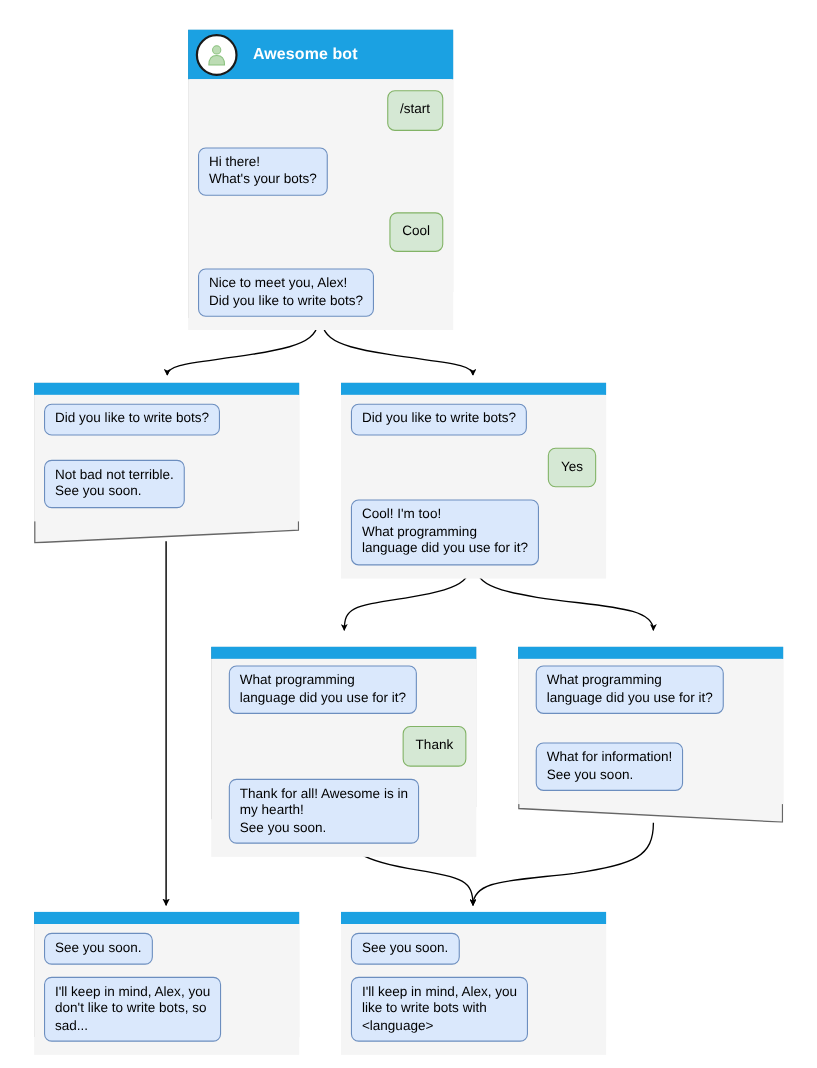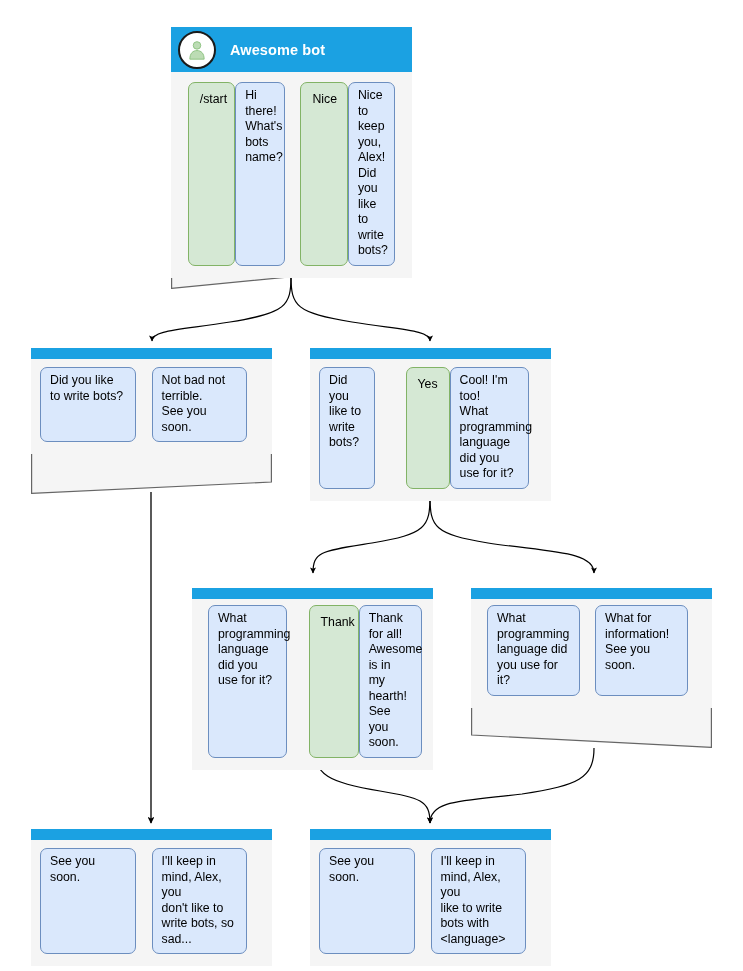--- a/index.html
+++ b/index.html
@@ -72,21 +72,21 @@
     font-weight: bold;
     margin-left: 14px;
     letter-spacing: 0.1px;
   }
   .chat {
     position: relative;
     background: #f5f5f5;
     box-sizing: border-box;
     padding: 10px 9px 12px 9px;
     display: flex;
-    flex-direction: row;
+    flex-direction: column;
   }
   .msg-row {
     display: flex;
     width: 100%;
   }
   .msg-row.left { justify-content: flex-start; }
   .msg-row.right { justify-content: flex-end; }
   .bubble {
     border-radius: 7px;
     padding: 5px 9px 6px 9px;
@@ -157,29 +157,29 @@
         </div>
         <span class="bot-title">Awesome bot</span>
       </div>
       <div class="chat" style="padding-top:10px;">
         <div class="msg-row right">
           <div class="bubble user">/start</div>
         </div>
         <div class="spacer-m"></div>
         <div class="msg-row left">
           <div class="bubble bot">Hi there!
-What's bots name?</div>
+What's your bots?</div>
         </div>
         <div class="spacer-m"></div>
         <div class="msg-row right">
-          <div class="bubble user">Nice</div>
+          <div class="bubble user">Cool</div>
         </div>
         <div class="spacer-m"></div>
         <div class="msg-row left">
-          <div class="bubble bot">Nice to keep you, Alex!
+          <div class="bubble bot">Nice to meet you, Alex!
 Did you like to write bots?</div>
         </div>
       </div>
     </div>
   </div>
 
   <div class="node" style="left:31px; top:348px; width:241px; height:146px;">
     <svg class="node-outline" viewBox="0 0 241 146" preserveAspectRatio="none">
       <polygon points="0.6,0.6 240.4,0.6 240.4,134 0.6,145.4" fill="#f5f5f5" stroke="#666666" stroke-width="1.2"></polygon>
     </svg>

